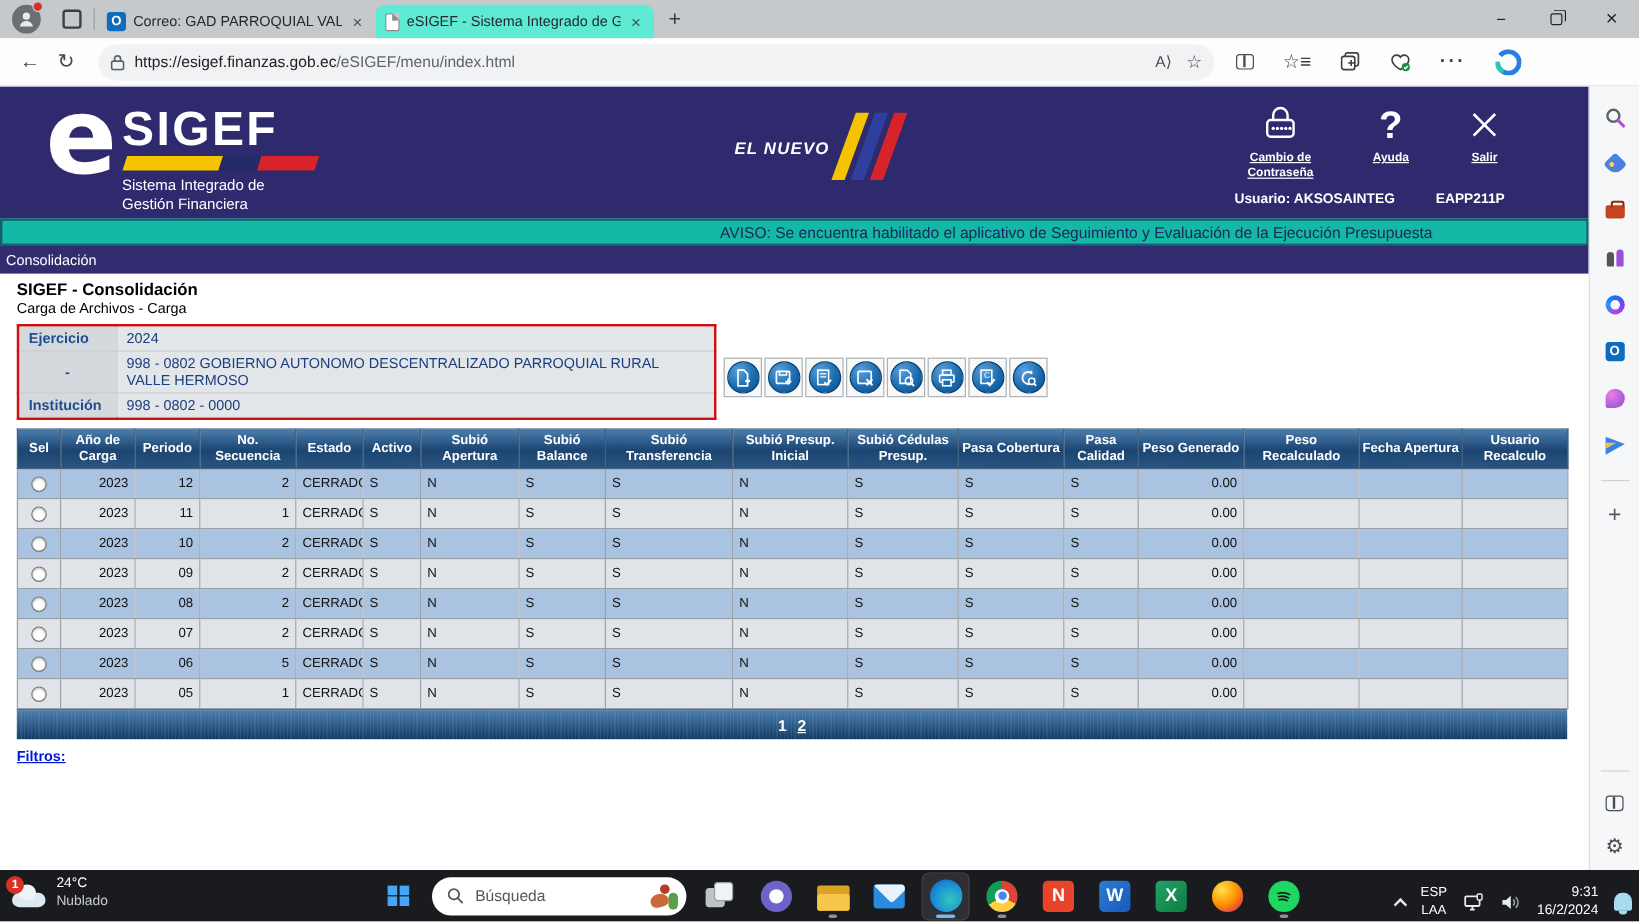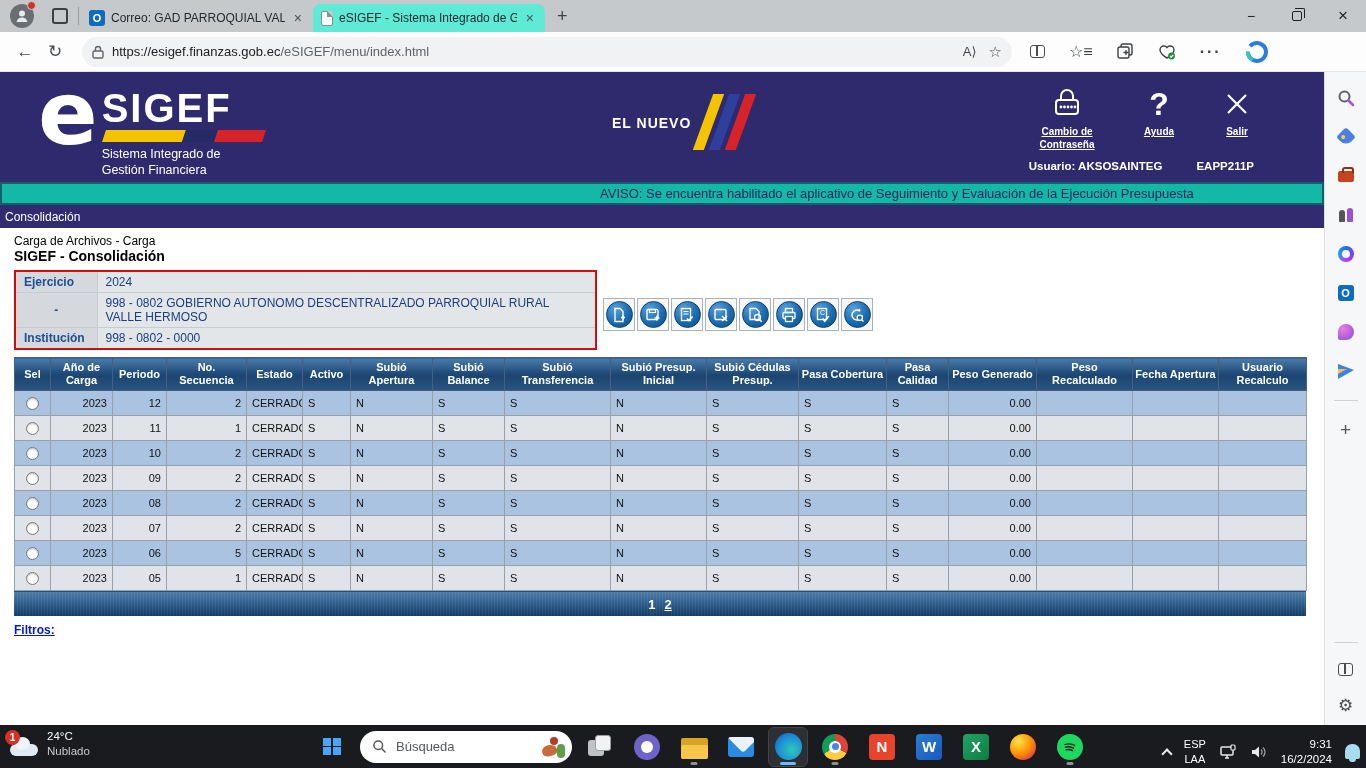--- a/index.html
+++ b/index.html
@@ -70,21 +70,21 @@
   #logo{position:absolute;left:38px;top:8px;display:flex;align-items:flex-start}
   .logo-e{font-family:"DejaVu Sans",sans-serif;font-size:88px;font-weight:bold;line-height:.78;margin-right:4px}
   .logo-right{display:flex;flex-direction:column;margin-top:10px}
   .logo-sigef{font-size:40px;font-weight:bold;letter-spacing:2px;line-height:.9}
   .logo-bar{display:flex;height:12px;width:160px;margin:4px 0 5px 2px;transform:skewX(-18deg)}
   .logo-bar .y{flex:5;background:#f5c400}
   .logo-bar .b{flex:2;background:#232a66}
   .logo-bar .r{flex:3;background:#d8232a}
   .logo-tag{font-size:12.5px;line-height:1.25;margin-left:0}
   #brand{position:absolute;left:612px;top:22px;display:flex;align-items:center}
-  .brand-txt{display:flex;flex-direction:column;align-items:flex-end;font-weight:bold}
+  .brand-txt{display:flex;flex-direction:column;align-items:flex-end;font-style:italic;font-weight:bold}
   .brand-top{font-size:14px;letter-spacing:1px;margin-bottom:-2px;margin-right:4px}
   .brand-main{font-size:38px;letter-spacing:1px;line-height:1}
   .brand-stripes{display:flex;gap:5px;margin-left:8px;transform:skewX(-20deg)}
   .brand-stripes i{display:block;width:11px;height:56px}
   #hdr-actions{position:absolute;right:62px;top:12px;display:flex;gap:28px;text-align:center}
   .hact{display:flex;flex-direction:column;align-items:center;cursor:pointer;width:78px}
   .hact .hicon{height:40px;display:flex;align-items:center;justify-content:center}
   .hact .hlabel{font-size:10px;font-weight:bold;text-decoration:underline;line-height:1.25;margin-top:2px}
   .qmark{font-size:32px;font-weight:bold}
   #userline{position:absolute;right:70px;top:88px;font-size:11.5px;font-weight:bold;display:flex;gap:34px}
@@ -314,22 +314,22 @@
 
     <div id="aviso">
       <span>AVISO: Se encuentra habilitado el aplicativo de Seguimiento y Evaluación de la Ejecución Presupuesta</span>
     </div>
 
     <div id="menubar">
       <span>Consolidación</span>
     </div>
 
     <div id="content">
+      <div id="pgtitle">SIGEF - Consolidación</div>
       <div id="pgsub">Carga de Archivos - Carga</div>
-      <div id="pgtitle">SIGEF - Consolidación</div>
 
       <div class="form-strip">
         <table id="formbox">
           <tbody>
               <tr>
             <td class="flabel">Ejercicio</td>
             <td class="fval">2024</td>
           </tr>
           <tr class="mid">
             <td class="flabel">-</td>

